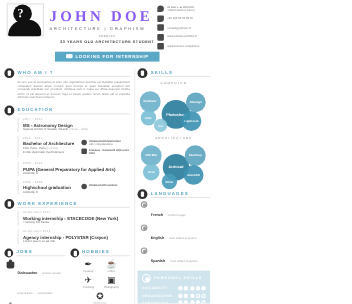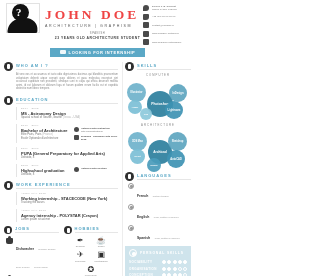--- a/index.html
+++ b/index.html
@@ -34,21 +34,21 @@
   .logo-mark .neck {
     position:absolute; left:14px; top:17px; width:5px; height:4px; background:#111;
   }
   .logo-mark .ghost {
     position:absolute; left:2px; top:1px; width:34px; height:30px;
     border:1px solid #e2e2e2;
   }
   .name-block { position:absolute; left:45px; top:8px; }
   .name {
     font-family:"Liberation Serif", serif;
-    font-size:13.5px; font-weight:bold; letter-spacing:3px; color:#ef4444;
+    font-size:13.5px; font-weight:bold; letter-spacing:3px; color:#8b5cf6;
     line-height:14px;
   }
   .subtitle {
     font-size:3.6px; letter-spacing:1.6px; color:#555; margin-top:2px;
   }
 
   .contact-list { position:absolute; right:4px; top:5px; width:48px; }
   .contact-row { display:flex; align-items:center; margin-bottom:2.6px; }
   .c-ico {
     width:6px; height:6px; background:#4a4a4a; border-radius:1px;

